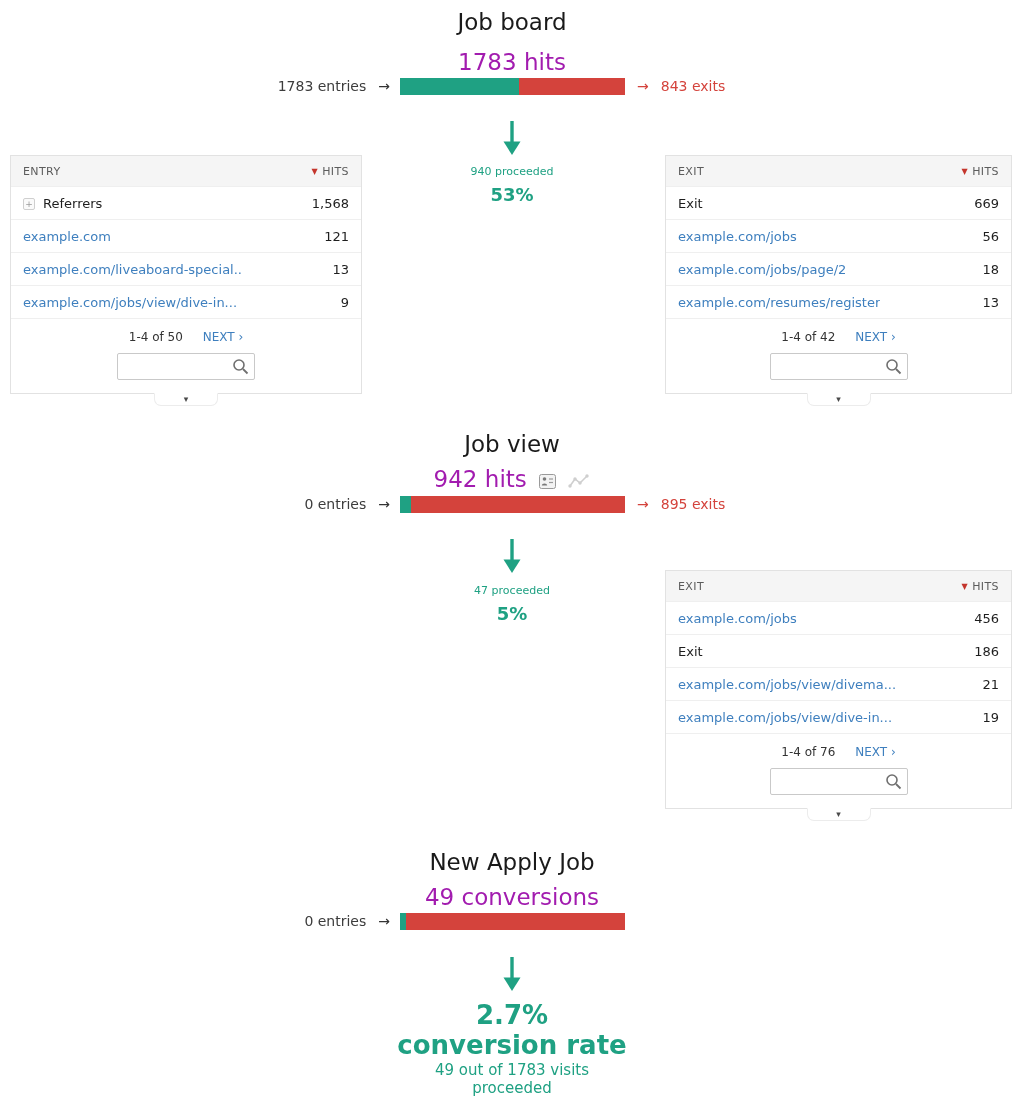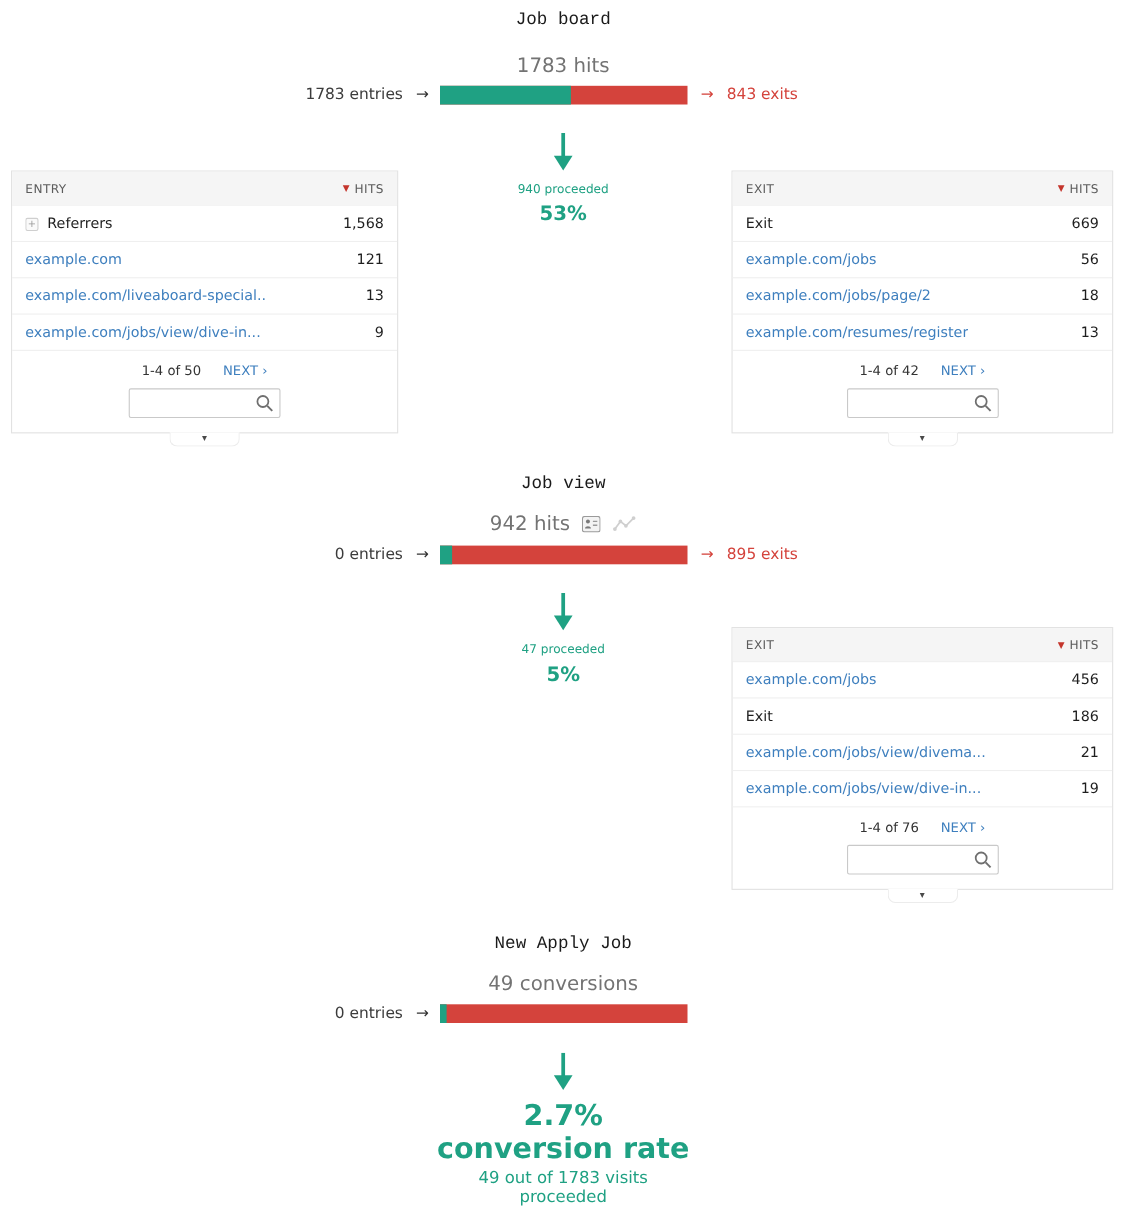--- a/index.html
+++ b/index.html
@@ -2,22 +2,22 @@
 <html><head>
 <meta charset="utf-8">
 <style>
   * { box-sizing: border-box; }
   html,body { margin:0; padding:0; background:#fff; }
   body { font-family:"DejaVu Sans","Liberation Sans",sans-serif; color:#222; }
   .canvas { position:relative; width:1024px; height:1118px; background:#fff; overflow:hidden; }
   .abs { position:absolute; }
   .center-text { left:0; width:1024px; text-align:center; }
 
-  .step-title { font-size:16px; color:#1a1a1a;font-family:Liberation Mono, monospace; }
-  .step-sub   { font-size:18px; color:#737373; }
+  .step-title { font-size:23px; color:#1a1a1a; }
+  .step-sub   { font-size:23px; color:#a21caf; }
   .sub-icon   { display:inline-block; vertical-align:-2px; margin-left:5px; }
 
   
   .bar-row { left:0; width:1024px; height:17px; }
   .entries-wrap { position:absolute; right:634px; top:0; line-height:17px; font-size:14px; color:#3c3c3c; white-space:nowrap; }
   .entries-wrap .arr { margin-left:12px; color:#333; }
   .bar-outer { position:absolute; left:400px; top:0; width:225px; height:17px; background:#d4433c; }
   .bar-green { position:absolute; left:0; top:0; height:17px; background:#1fa183; }
   .exits-wrap { position:absolute; left:637px; top:0; line-height:17px; font-size:14px; color:#d4433c; white-space:nowrap; }
   .exits-wrap .arr { margin-right:12px; color:#d4433c; }

